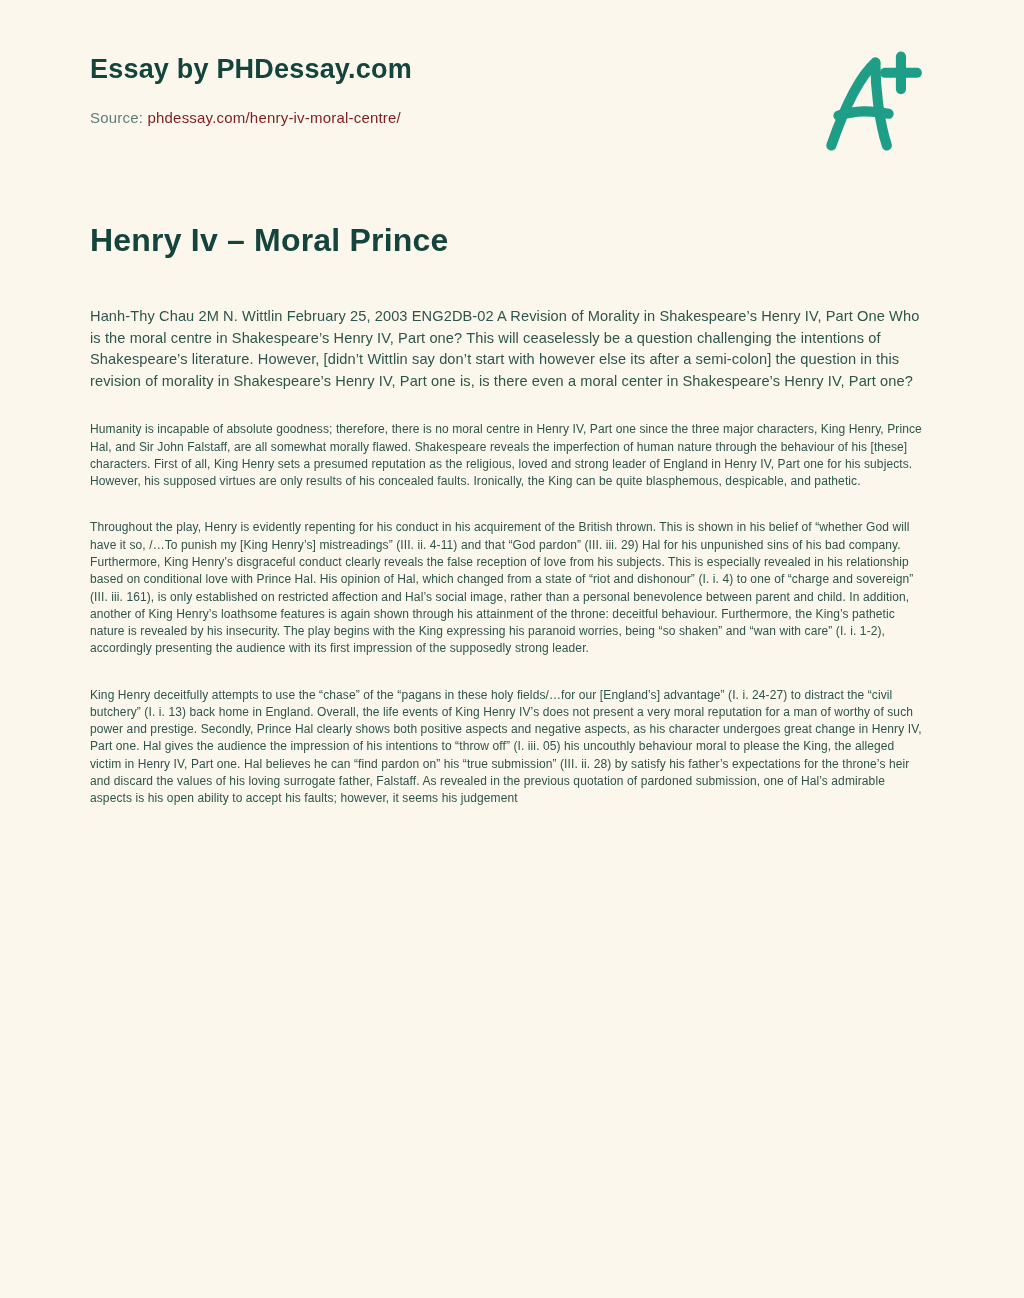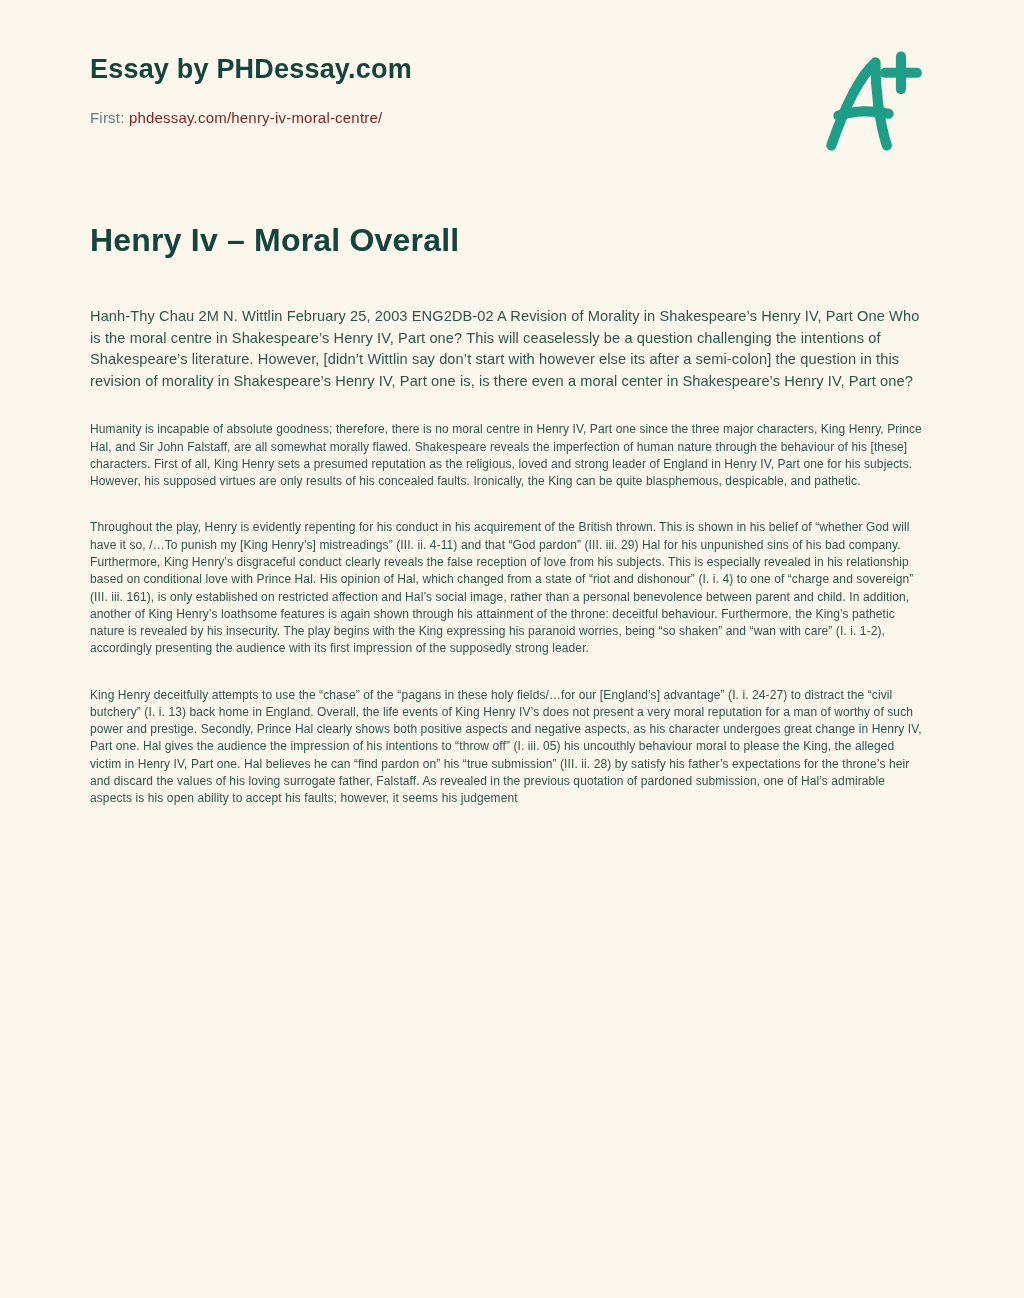--- a/index.html
+++ b/index.html
@@ -71,40 +71,40 @@
 </style>
 </head>
 <body>
 
 <div class="page">
 
   <header class="page-header">
     <div class="header-left">
       <h1 class="brand">Essay by PHDessay.com</h1>
       <p class="source-line">
-        <span>First:</span>
+        <span>Source:</span>
         <a class="source-link" href="#">phdessay.com/henry-iv-moral-centre/</a>
       </p>
     </div>
 
     <div class="logo">
       <svg viewBox="0 0 118 115" width="104" height="110" aria-hidden="true">
         <g fill="none" stroke="#1E9E86" stroke-width="11.5" stroke-linecap="round">
           <path d="M14 108 C 30 62, 48 28, 64 14"></path>
           <path d="M64 14 C 64 42, 68 80, 77 108"></path>
           <path d="M22 74 C 42 68, 58 68, 79 72"></path>
           <path d="M93 7 L 93 44"></path>
           <path d="M75 25.5 L 111 25.5"></path>
         </g>
       </svg>
     </div>
   </header>
 
   <main>
-    <h2 class="essay-title">Henry Iv – Moral Overall</h2>
+    <h2 class="essay-title">Henry Iv – Moral Prince</h2>
 
     <p class="meta-paragraph">Hanh-Thy Chau 2M N. Wittlin February 25, 2003 ENG2DB-02 A Revision of Morality in Shakespeare’s Henry IV, Part One Who is the moral centre in Shakespeare’s Henry IV, Part one? This will ceaselessly be a question challenging the intentions of Shakespeare’s literature. However, [didn’t Wittlin say don’t start with however else its after a semi-colon] the question in this revision of morality in Shakespeare’s Henry IV, Part one is, is there even a moral center in Shakespeare’s Henry IV, Part one?</p>
 
     <p class="body-paragraph">Humanity is incapable of absolute goodness; therefore, there is no moral centre in Henry IV, Part one since the three major characters, King Henry, Prince Hal, and Sir John Falstaff, are all somewhat morally flawed. Shakespeare reveals the imperfection of human nature through the behaviour of his [these] characters. First of all, King Henry sets a presumed reputation as the religious, loved and strong leader of England in Henry IV, Part one for his subjects. However, his supposed virtues are only results of his concealed faults. Ironically, the King can be quite blasphemous, despicable, and pathetic.</p>
     <p class="body-paragraph">Throughout the play, Henry is evidently repenting for his conduct in his acquirement of the British thrown. This is shown in his belief of “whether God will have it so, /…To punish my [King Henry’s] mistreadings” (III. ii. 4-11) and that “God pardon” (III. iii. 29) Hal for his unpunished sins of his bad company. Furthermore, King Henry’s disgraceful conduct clearly reveals the false reception of love from his subjects. This is especially revealed in his relationship based on conditional love with Prince Hal. His opinion of Hal, which changed from a state of “riot and dishonour” (I. i. 4) to one of “charge and sovereign” (III. iii. 161), is only established on restricted affection and Hal’s social image, rather than a personal benevolence between parent and child. In addition, another of King Henry’s loathsome features is again shown through his attainment of the throne: deceitful behaviour. Furthermore, the King’s pathetic nature is revealed by his insecurity. The play begins with the King expressing his paranoid worries, being “so shaken” and “wan with care” (I. i. 1-2), accordingly presenting the audience with its first impression of the supposedly strong leader.</p>
     <p class="body-paragraph">King Henry deceitfully attempts to use the “chase” of the “pagans in these holy fields/…for our [England’s] advantage” (I. i. 24-27) to distract the “civil butchery” (I. i. 13) back home in England. Overall, the life events of King Henry IV’s does not present a very moral reputation for a man of worthy of such power and prestige. Secondly, Prince Hal clearly shows both positive aspects and negative aspects, as his character undergoes great change in Henry IV, Part one. Hal gives the audience the impression of his intentions to “throw off” (I. iii. 05) his uncouthly behaviour moral to please the King, the alleged victim in Henry IV, Part one. Hal believes he can “find pardon on” his “true submission” (III. ii. 28) by satisfy his father’s expectations for the throne’s heir and discard the values of his loving surrogate father, Falstaff. As revealed in the previous quotation of pardoned submission, one of Hal’s admirable aspects is his open ability to accept his faults; however, it seems his judgement</p>
   </main>
 
 </div>
 

